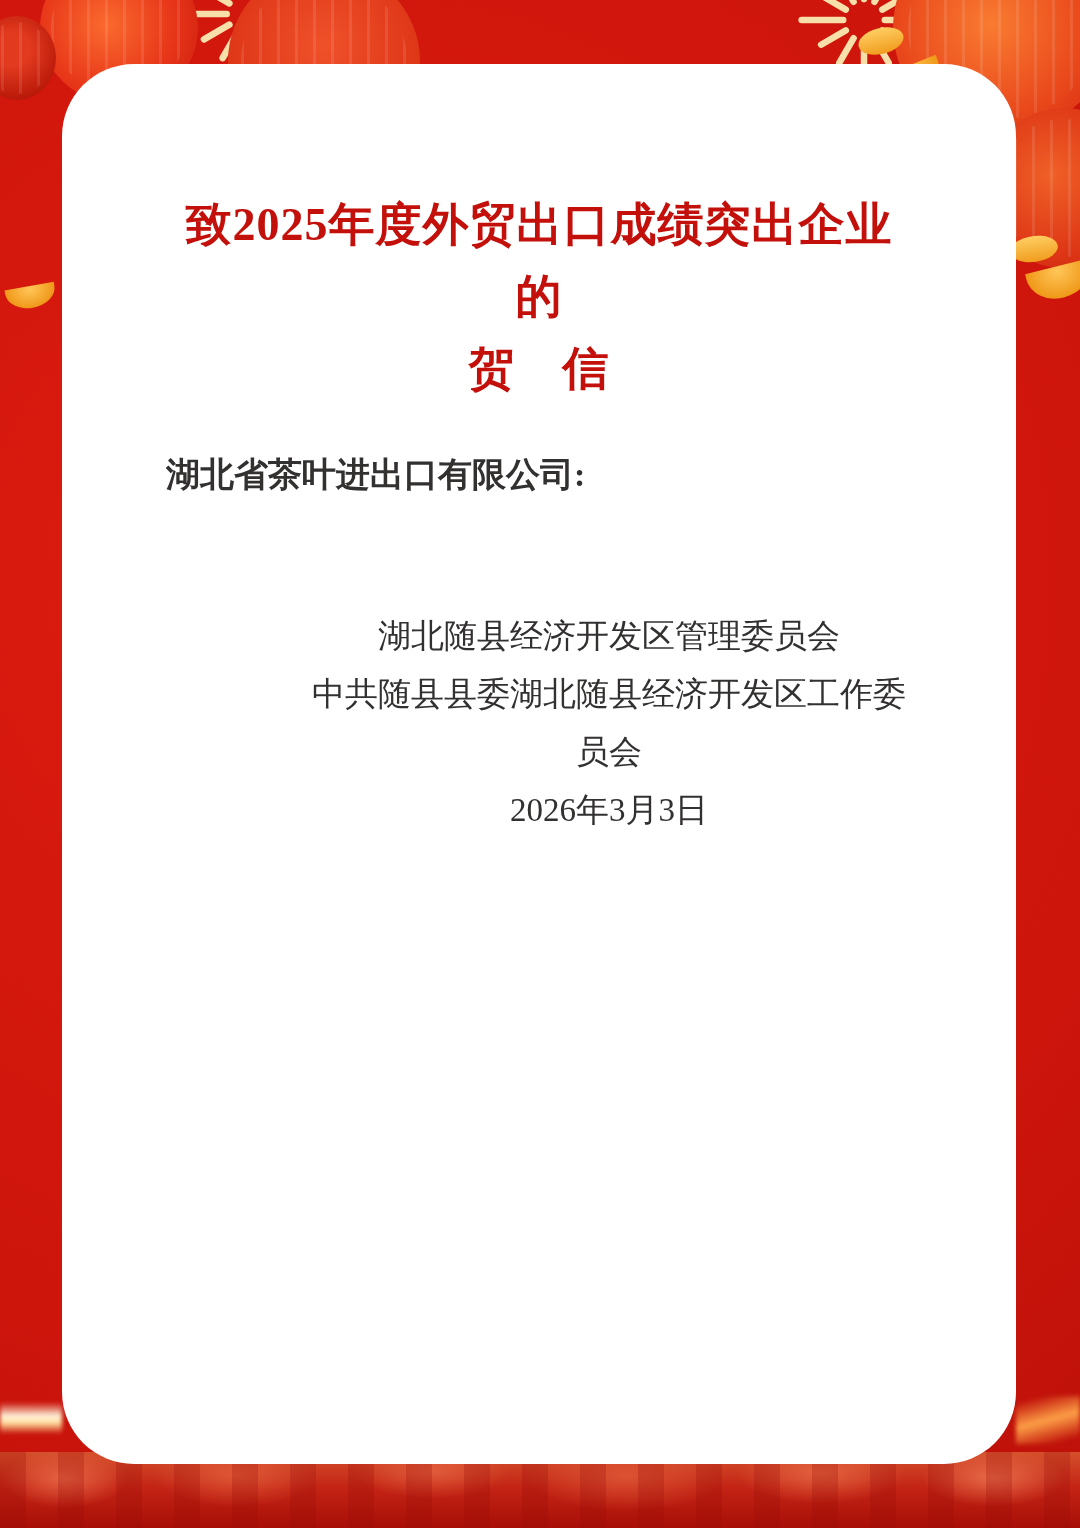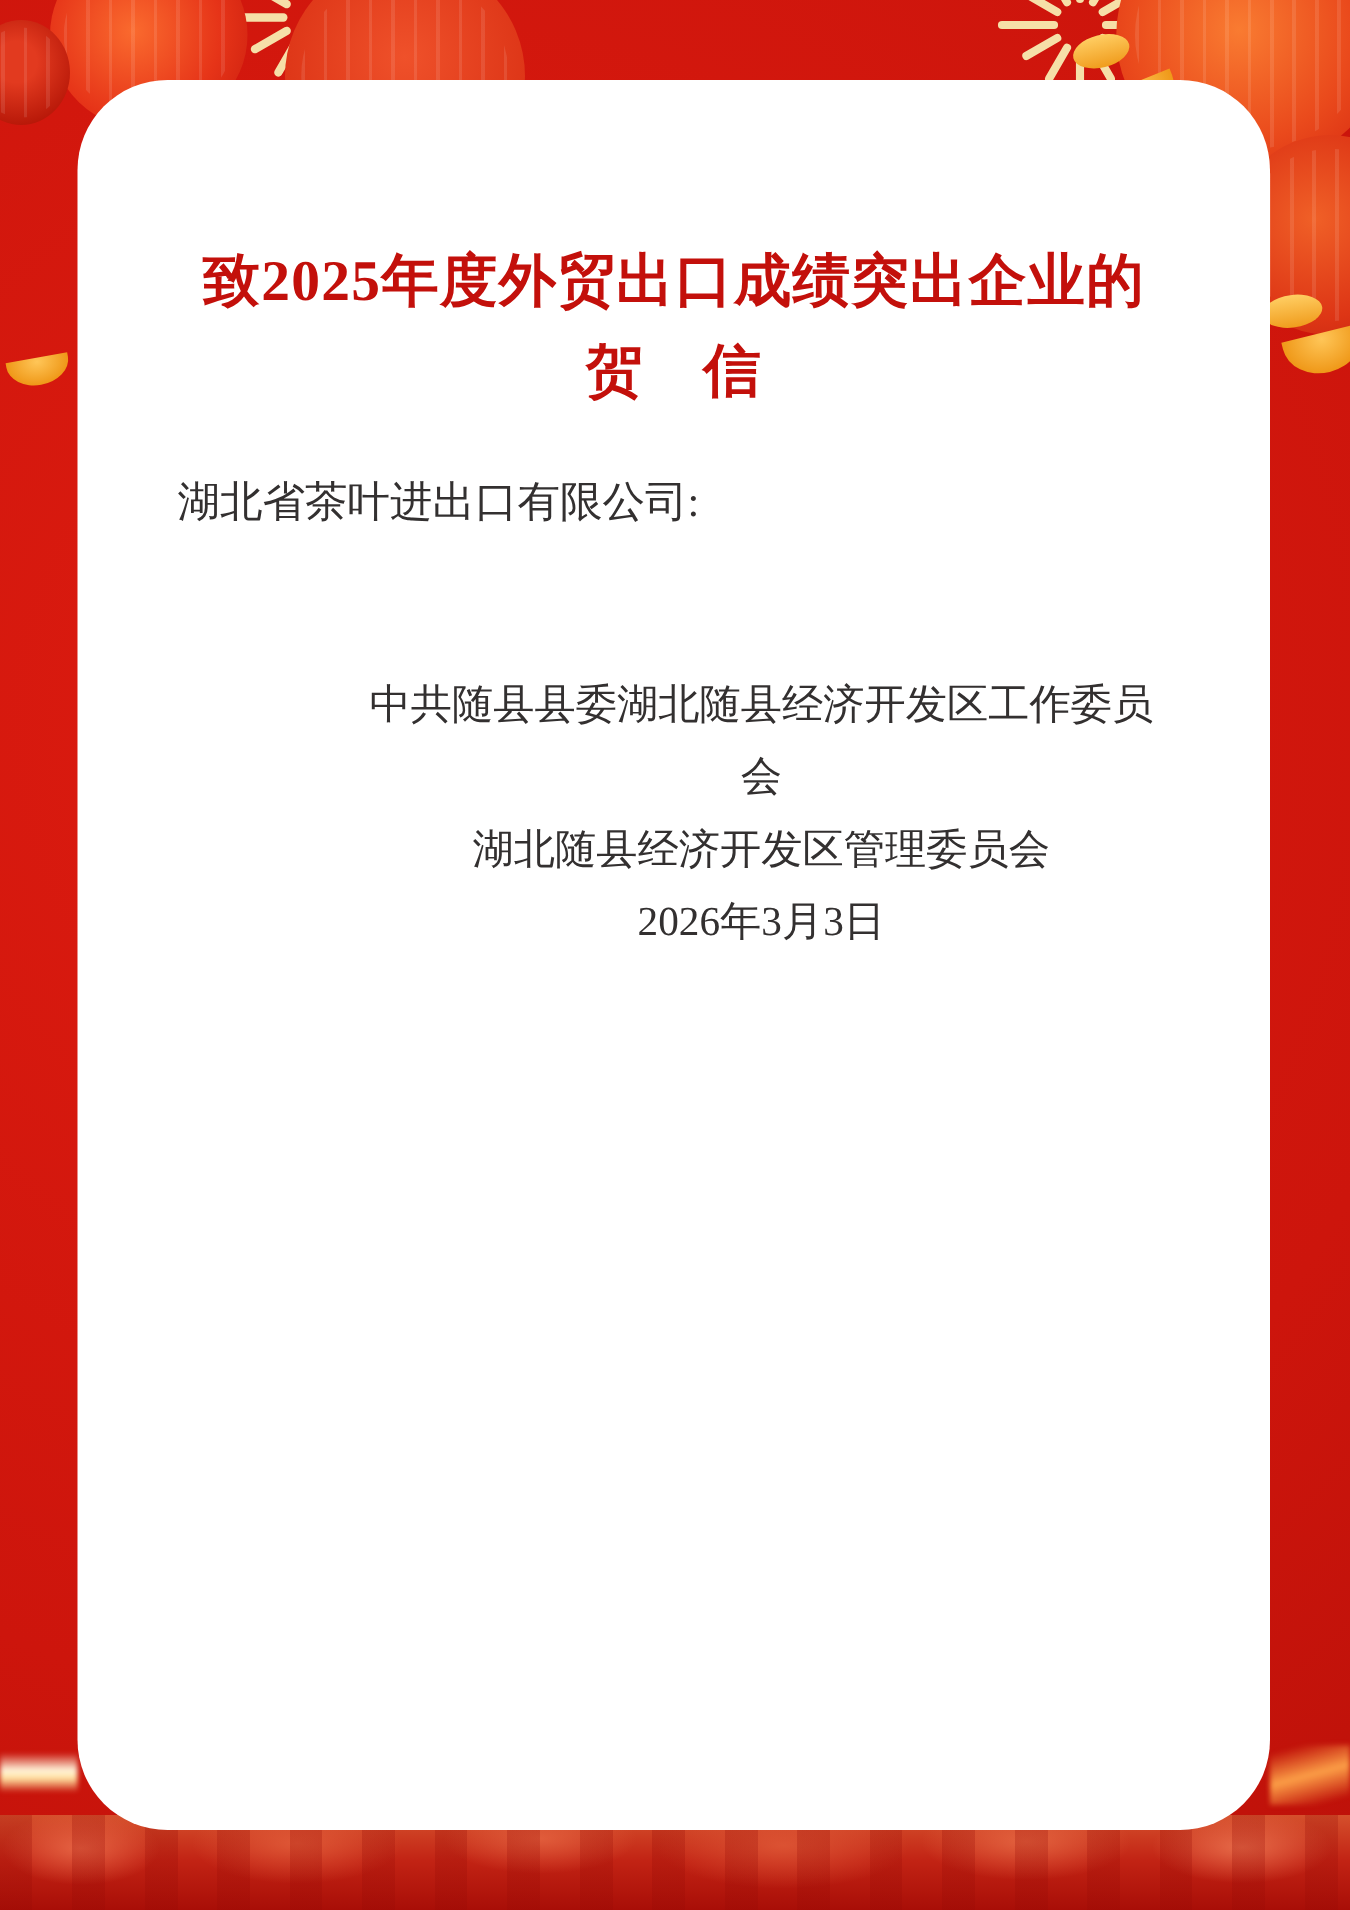--- a/index.html
+++ b/index.html
@@ -48,25 +48,25 @@
       radial-gradient(110px 40px at 40% 25%, rgba(232,104,68,.75) 0%, rgba(232,104,68,0) 70%),
       radial-gradient(140px 48px at 58% 32%, rgba(224,90,56,.8) 0%, rgba(224,90,56,0) 72%),
       radial-gradient(120px 44px at 76% 28%, rgba(233,108,70,.8) 0%, rgba(233,108,70,0) 70%),
       radial-gradient(100px 40px at 92% 34%, rgba(236,116,80,.85) 0%, rgba(236,116,80,0) 72%),
       linear-gradient(180deg, #d5502c 0%, #c22314 48%, #a80e07 100%);}
   .bottom-band::after{content:"";position:absolute;inset:0;
     background:repeating-linear-gradient(90deg, rgba(150,10,5,.25) 0 26px, rgba(0,0,0,0) 26px 58px);}
   
   .card{
     position:absolute;z-index:2;left:62px;top:64px;width:954px;height:1400px;
-    background:#ffffff;border-radius:72px;box-sizing:border-box;padding:0 80px;
+    background:#ffffff;border-radius:72px;box-sizing:border-box;padding:0 104px;
   }
   .title{margin-top:125px;text-align:center;color:#c3100b;font-weight:bold;
     font-size:46px;line-height:72px;letter-spacing:1px;}
-  .letter-body{margin-top:42px;color:#333030;font-size:34px;line-height:56px;}
+  .letter-body{margin-top:42px;color:#333030;font-size:34px;line-height:56px;font-weight:bold;}
   .salutation{margin:0;}
   .para{margin:8px 0 0 0;text-indent:2em;text-align:justify;}
   .signature{margin-top:104px;text-align:center;padding-left:140px;
     color:#333030;font-size:33px;line-height:58px;}
 </style>
 </head>
 <body>
 
 <div class="stage">
 
@@ -134,18 +134,18 @@
 
   <div class="card">
     <div class="title">
       <div>致2025年度外贸出口成绩突出企业的</div>
       <div>贺　信</div>
     </div>
     <div class="letter-body">
       <p class="salutation">湖北省茶叶进出口有限公司:</p>
     </div>
     <div class="signature">
+      <div>湖北随县经济开发区管理委员会</div>
       <div>中共随县县委湖北随县经济开发区工作委员会</div>
-      <div>湖北随县经济开发区管理委员会</div>
       <div>2026年3月3日</div>
     </div>
   </div>
 </div>
 
 </body></html>

